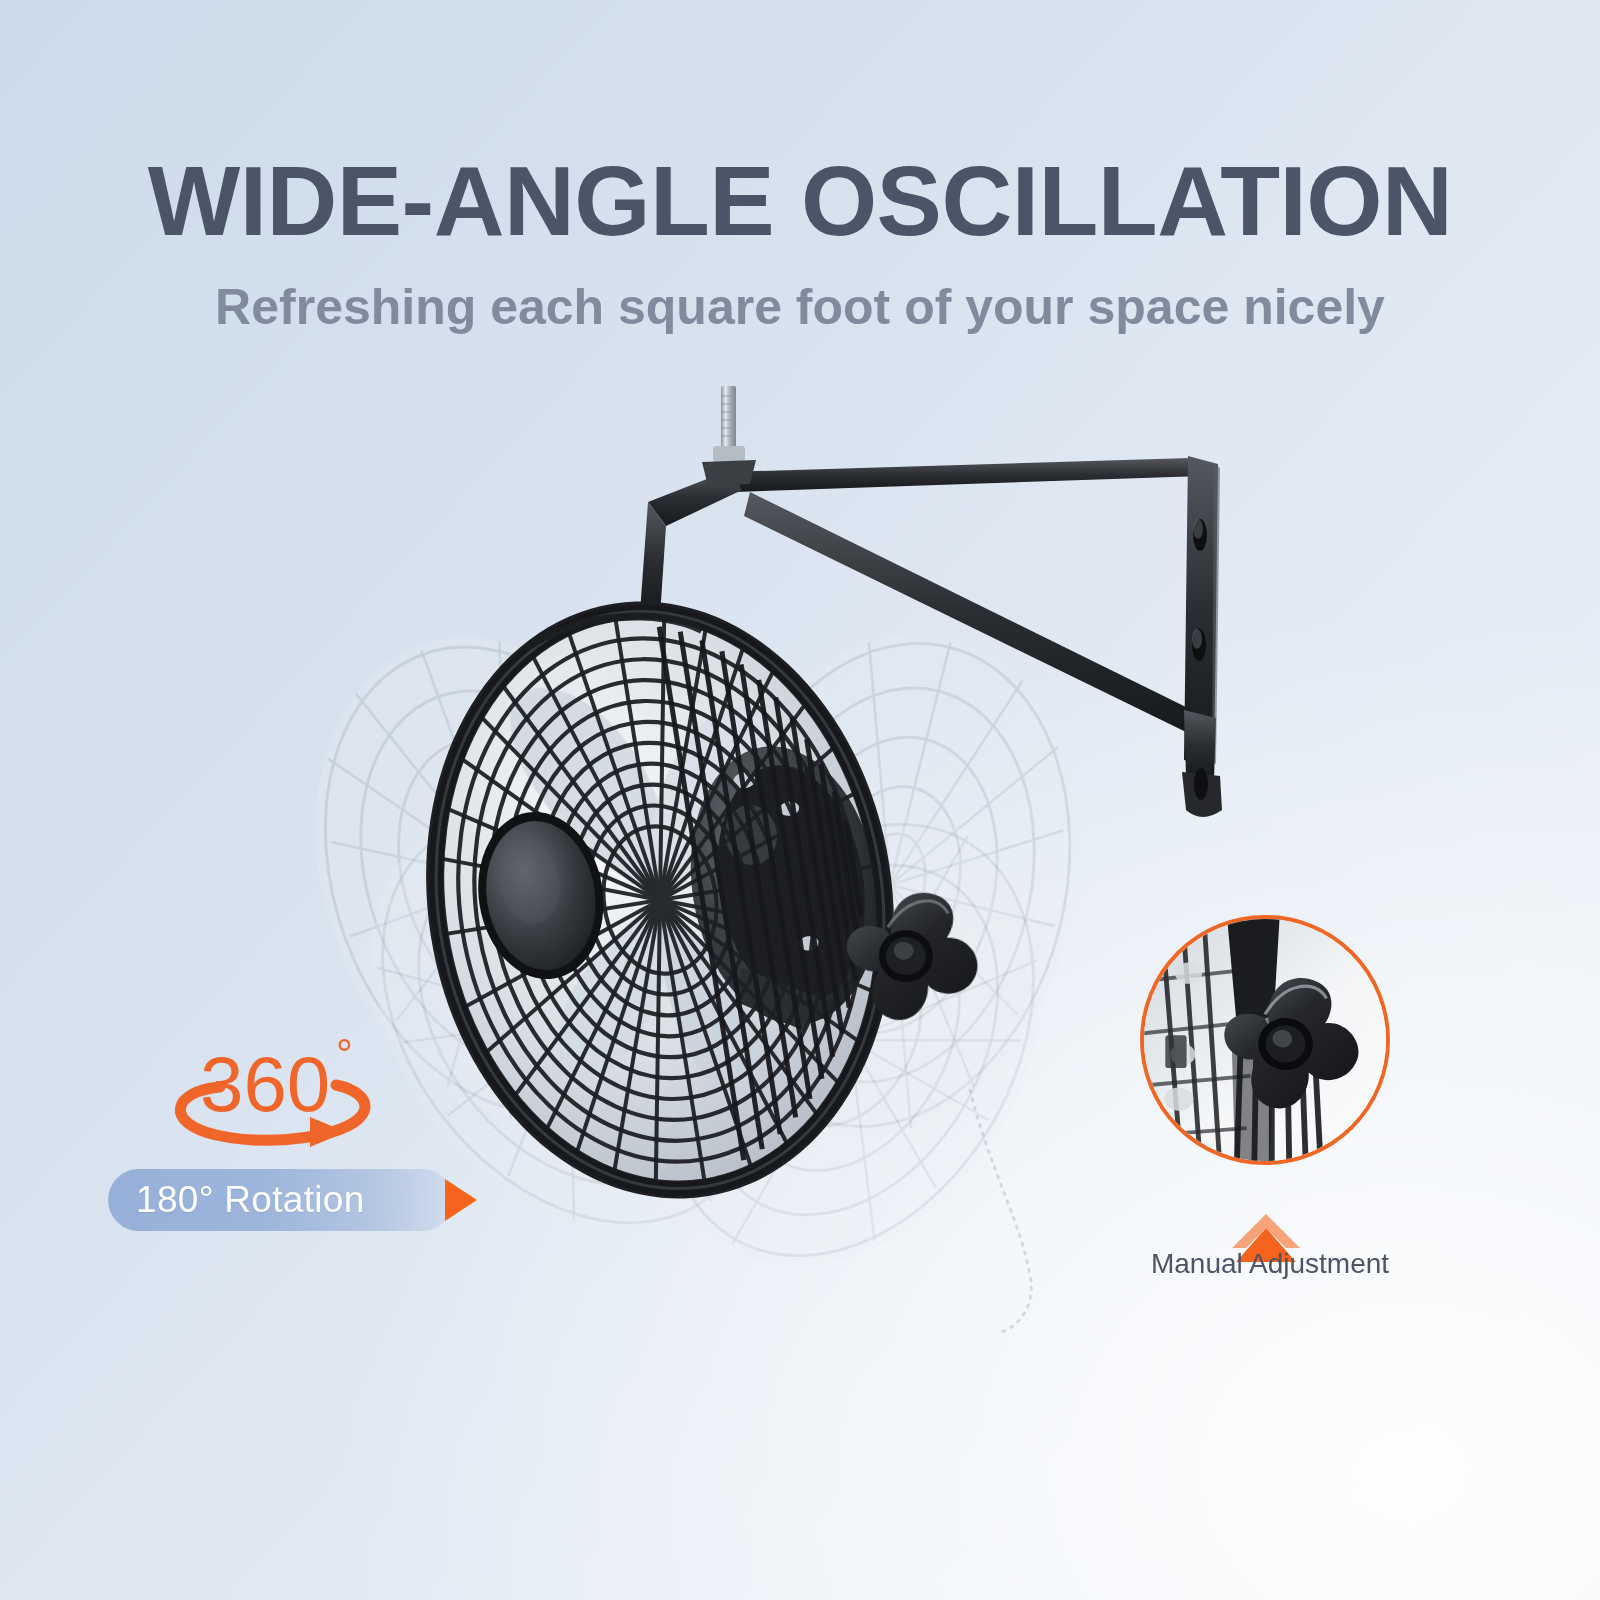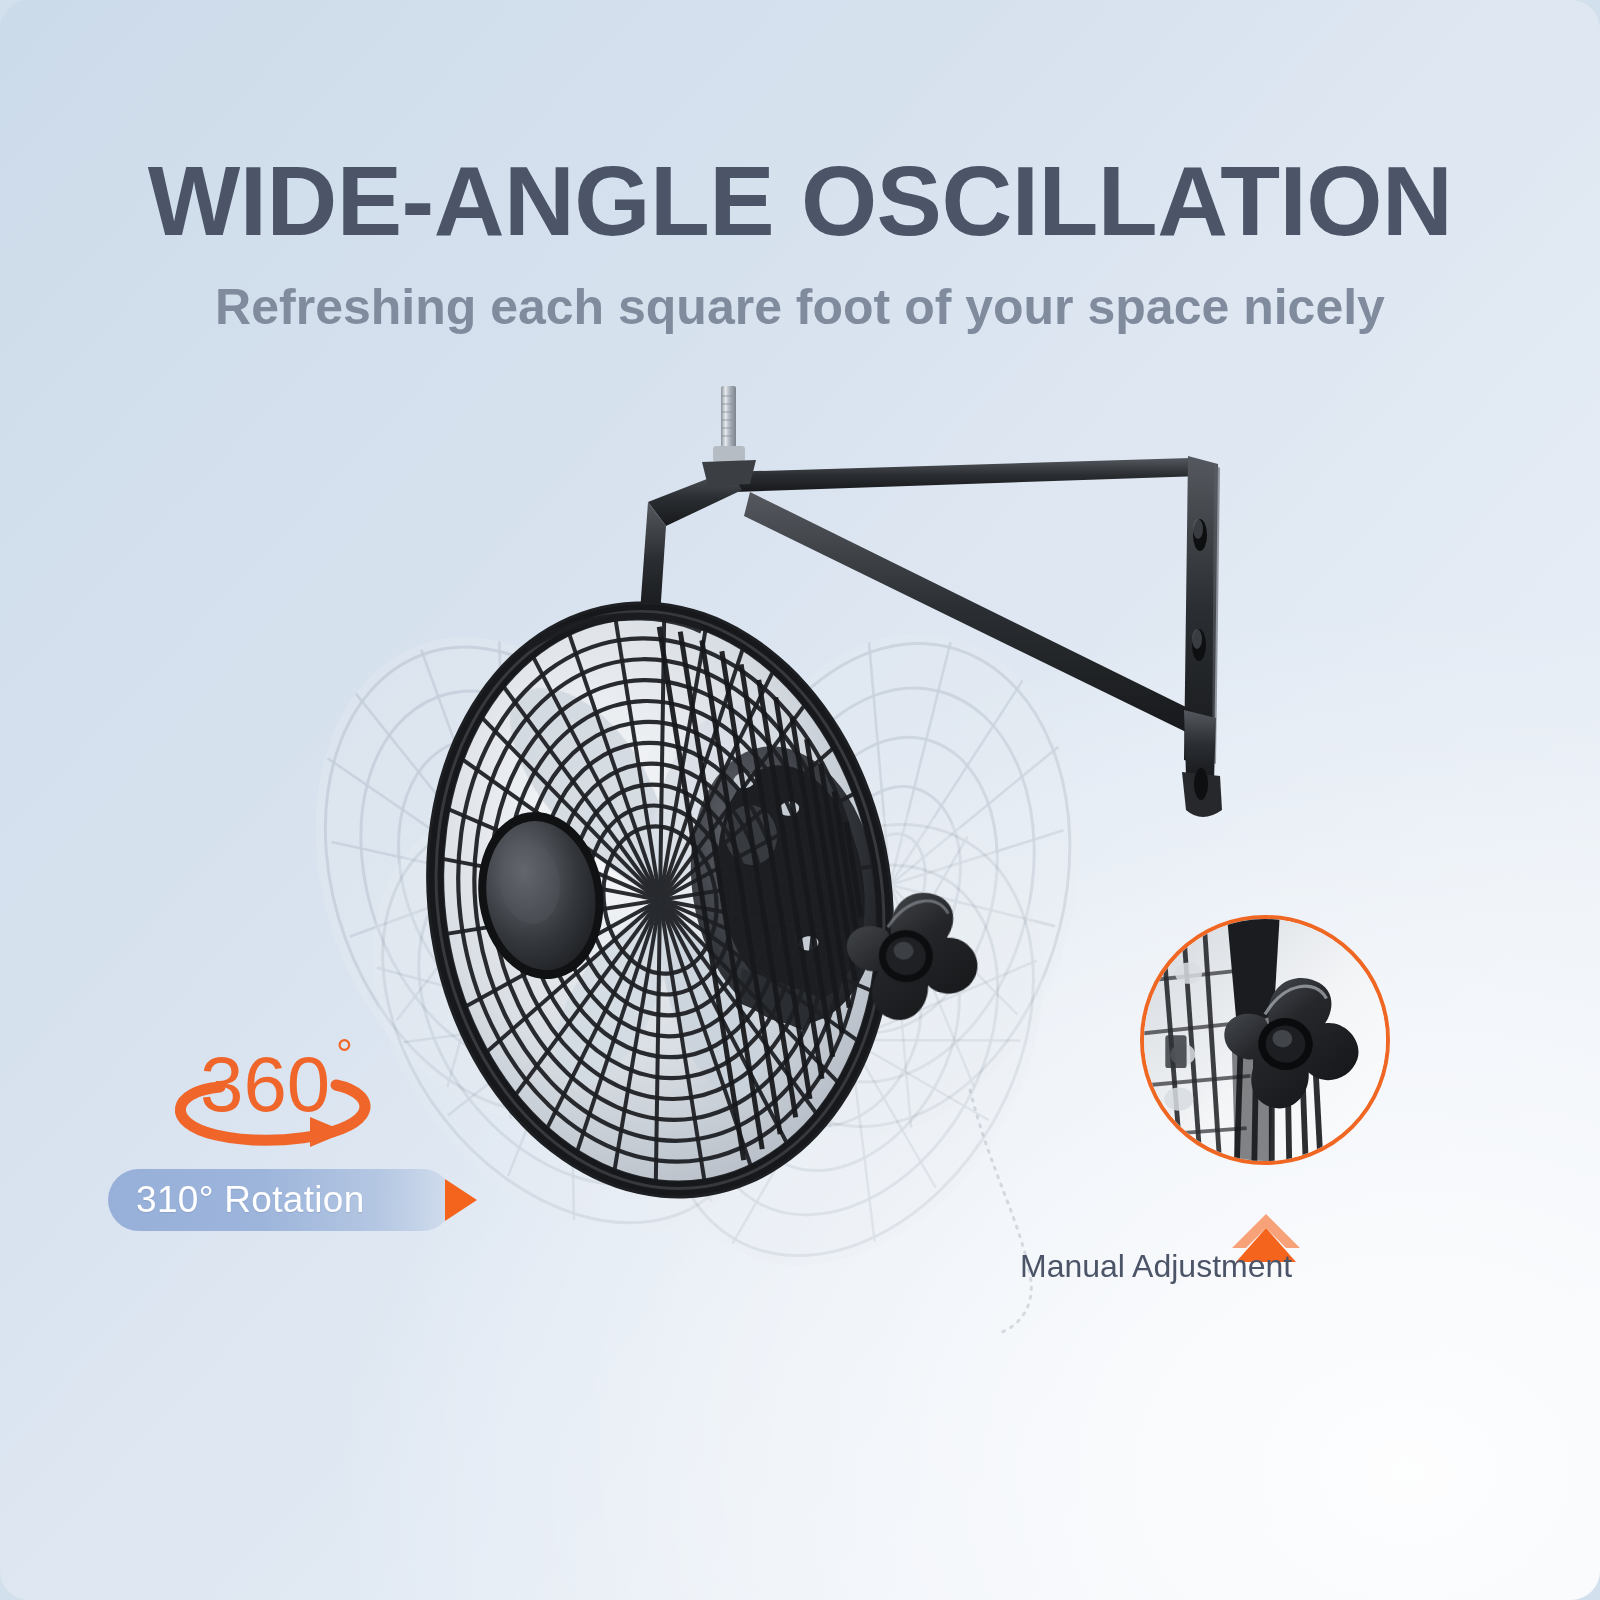--- a/index.html
+++ b/index.html
@@ -10,21 +10,20 @@
     background:#d2dfec;
     position:relative;
   }
   #stage {
     position:absolute; left:0; top:0;
     width:1600px; height:1600px;
     background:
       radial-gradient(ellipse 1500px 1200px at 88% 92%, rgba(255,255,255,.92) 0%, rgba(255,255,255,.45) 42%, rgba(255,255,255,0) 72%),
       linear-gradient(133deg, #ccdbea 0%, #d6e1ee 30%, #e1e9f3 58%, #e8eef6 78%, #eaf0f7 100%);
     overflow:hidden;
-    border-radius:29px;
   }
 
   
   .headline {
     position:absolute; left:0; top:152px; width:1600px;
     text-align:center;
     font-size:98px;
     line-height:1.02;
     font-weight:bold;
     letter-spacing:-0.5px;
@@ -77,21 +76,21 @@
     border:4px solid #ef6722;
     overflow:hidden;
     background:#f1f3f5;
   }
   .circle svg { position:absolute; left:0; top:0; width:100%; height:100%; }
 
   .up-arrow { position:absolute; left:1230px; top:1212px; width:72px; height:52px; }
 
   .callout-label {
     position:absolute; left:1020px; top:1248px; width:500px;
-    text-align:left; font-size:32px; color:#4c5468; white-space:nowrap;
+    text-align:center; font-size:28px; color:#4c5468; white-space:nowrap;
   }
 </style>
 </head>
 <body>
 
 <div id="stage">
 
   <div class="headline">WIDE-ANGLE OSCILLATION</div>
   <div class="subhead">Refreshing each square foot of your space nicely</div>
 
@@ -412,21 +411,21 @@
     <svg class="logo" viewBox="0 0 230 125" xmlns="http://www.w3.org/2000/svg">
 
       <path d="M60 56 C 12 60, 4 92, 56 104 C 110 116, 186 106, 202 84 C 212 70, 196 58, 176 54" fill="none" stroke="#f0662a" stroke-width="11" stroke-linecap="round"></path>
       <path d="M150 86 L186 101 L150 116 Z" fill="#f0662a"></path>
 
       <text x="40" y="80" font-family="'Liberation Sans', sans-serif" font-size="78" font-weight="400" fill="#f0662a">360</text>
       <text x="176" y="38" font-family="'Liberation Sans', sans-serif" font-size="42" font-weight="400" fill="#f0662a">°</text>
     </svg>
 
     <div class="pill">
-      <span>310° Rotation</span>
+      <span>180° Rotation</span>
     </div>
     <div class="pill-arrow"></div>
   </div>
 
   <div id="callout">
     <div class="circle">
       <svg viewBox="0 0 250 250" xmlns="http://www.w3.org/2000/svg">
         <defs>
           <linearGradient id="zbg" x1="0" y1="0" x2="1" y2="1">
             <stop offset="0" stop-color="#d4d8dd"></stop>

